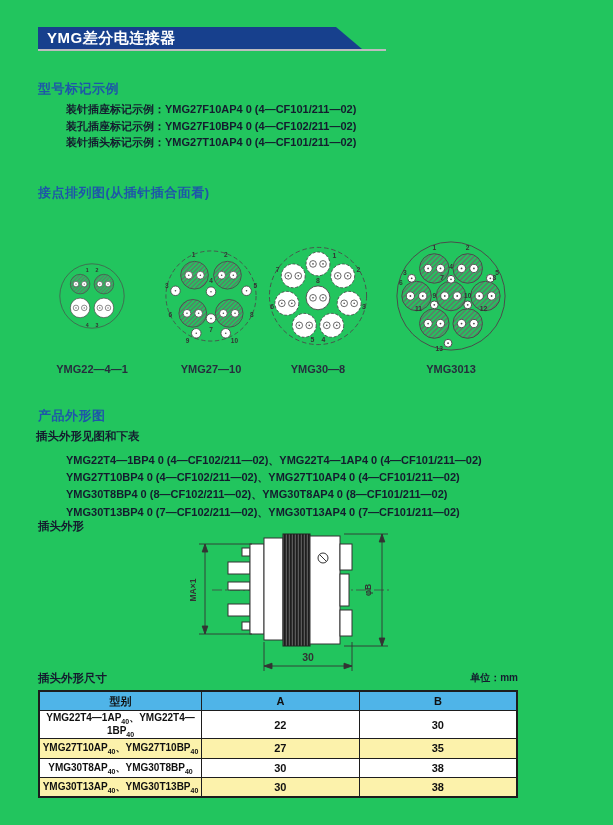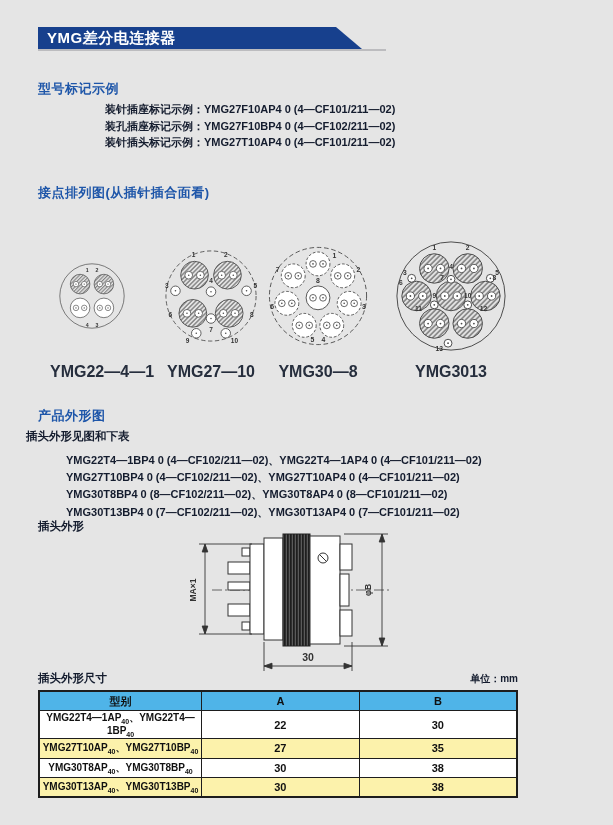--- a/index.html
+++ b/index.html
@@ -1,46 +1,46 @@
 <!DOCTYPE html>
 <html><head>
 <meta charset="utf-8">
 <style>
   *{margin:0;padding:0;box-sizing:border-box;}
   html,body{width:613px;height:825px;}
   body{background:#ffffff;font-family:"Liberation Sans","DejaVu Sans",sans-serif;color:#141c2e;position:relative;overflow:hidden;}
-  .page{position:absolute;inset:0;background:#e5e5e5;padding-left:40px;}
+  .page{position:absolute;inset:0;background:#22c55e;padding-left:40px;}
   
   .header-bar{position:absolute;left:38px;top:27px;width:324px;height:22px;background:#17408d;
     clip-path:polygon(0 0,calc(100% - 26px) 0,100% 100%,0 100%);}
   .header-bar .ttl{display:block;line-height:22px;padding-left:9px;color:#fff;font-size:15px;font-weight:bold;letter-spacing:.5px;}
   .header-underline{position:absolute;left:38px;top:49px;width:348px;height:2px;background:#bcbcbf;}
   
   .sec-title{position:absolute;left:38px;font-size:13px;font-weight:bold;color:#1e56a9;letter-spacing:.5px;text-align:center;}
   #sec1-title{top:80px;}
   #sec2-title{top:184px;}
   #sec3-title{top:407px;}
-  #marking-lines{position:absolute;left:66px;top:101px;font-size:11px;line-height:16.5px;font-weight:bold;margin-left:39px;}
+  #marking-lines{position:absolute;left:66px;top:101px;font-size:11px;line-height:16.5px;font-weight:bold;}
   #intro-line{position:absolute;left:66px;top:204px;font-size:11.5px;font-weight:bold;}
-  #outline-sub{position:absolute;left:26px;top:429px;font-size:11.5px;font-weight:bold;}
+  #outline-sub{position:absolute;left:36px;top:429px;font-size:11.5px;font-weight:bold;}
   #outline-lines{position:absolute;left:66px;top:452px;font-size:11px;line-height:17.2px;font-weight:bold;}
   #outline-caption{position:absolute;left:38px;top:519px;font-size:11.5px;font-weight:bold;}
   
   #diagrams{position:absolute;left:0;top:237px;width:613px;height:150px;}
   .diag-block{position:absolute;top:0;height:150px;}
   .diag-block svg{display:block;}
-  .diag-caption{position:absolute;top:126px;left:0;width:100%;text-align:center;font-size:16px;font-weight:bold;color:#262e3d;white-space:nowrap;}
+  .diag-caption{position:absolute;top:126px;left:0;width:100%;text-align:center;font-size:11px;font-weight:bold;color:#262e3d;white-space:nowrap;}
   #dblock-0{left:50px;width:84px;}  #dblock-0 svg{margin-top:17px;}
   #dblock-1{left:159px;width:104px;} #dblock-1 svg{margin-top:7px;}
   #dblock-2{left:263px;width:110px;} #dblock-2 svg{margin-top:4px;}
   #dblock-3{left:392px;width:118px;} #dblock-3 svg{margin-top:0;}
   
   #drawing{position:absolute;left:182px;top:524px;width:250px;height:152px;}
   
-  #table-cap{position:absolute;left:38px;top:671px;width:480px;display:flex;justify-content:space-between;align-items:flex-end;}
+  #table-cap{position:absolute;left:38px;top:671px;width:480px;display:flex;justify-content:space-between;}
   #table-cap .cap{font-size:11.5px;font-weight:bold;}
   #table-cap .unit{font-size:10px;font-weight:bold;}
   #size-table{position:absolute;left:38px;top:690px;width:480px;border-collapse:collapse;table-layout:fixed;border:2px solid #1d1d1d;}
   #size-table th,#size-table td{border:1px solid #1d1d1d;text-align:center;vertical-align:middle;height:19.5px;padding:0;}
   #size-table th{background:#4fb4e8;font-size:11px;font-weight:bold;color:#101010;}
   #size-table td{font-size:11px;font-weight:bold;color:#101010;}
   #size-table td.model{font-size:10px;}
   #size-table sub{font-size:7px;}
   tr.row-yellow{background:#fcf2ab;}
   tr.row-white{background:#ffffff;}

